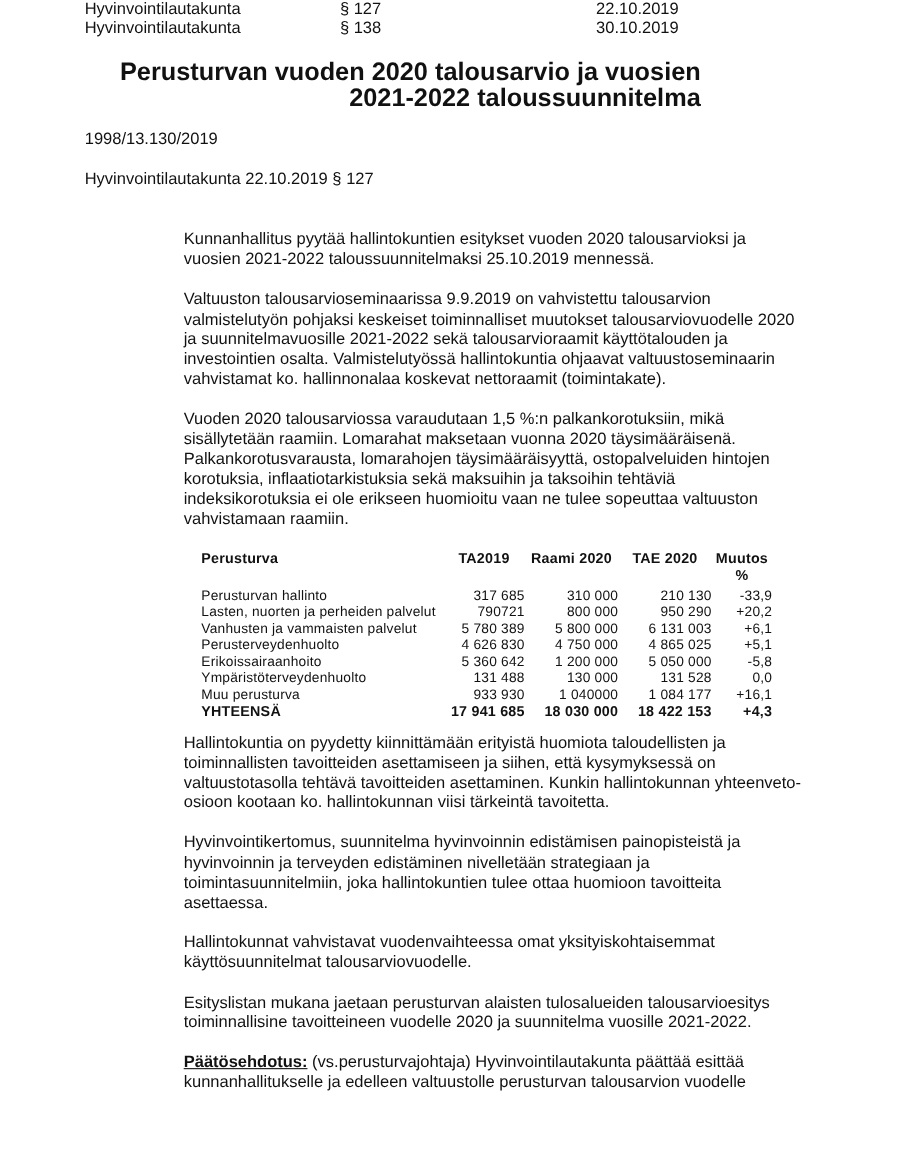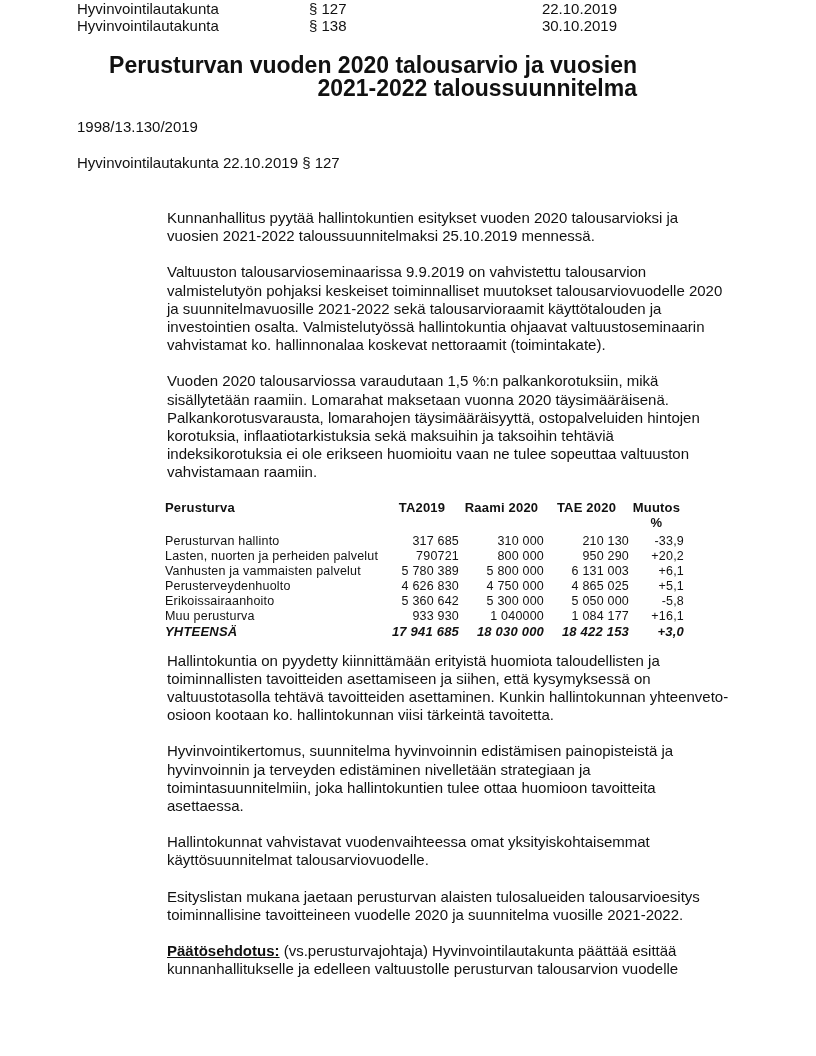--- a/index.html
+++ b/index.html
@@ -21,32 +21,32 @@
   }
   .meta { position: absolute; left: 77px; font-size: 15px; line-height: 18px; margin: 0; white-space: nowrap; }
   #docnum { top: 118px; }
   #meeting { top: 154px; text-align: right; }
 
   .body { position: absolute; left: 163px; width: 570px; font-size: 15px; line-height: 18.2px; }
   .body p { margin: 0 0 18px 4px; }
 
   table.budget {
     border-collapse: collapse; font-size: 12.5px; line-height: 15px;
-    margin: 8px 0 13px 2px; letter-spacing: 0.2px;
+    margin: 8px 0 13px 20px; letter-spacing: 0.2px;
   }
   table.budget th { font-weight: bold; text-align: center; padding: 0; font-size: 13px; white-space: nowrap; }
   table.budget th.name { text-align: left; }
   table.budget td { padding: 0; text-align: right; white-space: nowrap; }
   table.budget td.name { text-align: left; }
   .col-name { width: 220px; }
   .col-ta { width: 74px; }
   .col-raami { width: 85px; }
   .col-tae { width: 85px; }
   .col-muutos { width: 55px; }
-  tr.total td { font-weight: bold; font-size: 13px; font-style: italic; }
+  tr.total td { font-weight: bold; font-size: 13px; }
   tr.pct th { padding-bottom: 4px; }
 
   .proposal-label { font-weight: bold; text-decoration: underline; }
 </style>
 </head>
 <body>
 
 <div class="hdr-row" id="r1">
   <span class="c1">Hyvinvointilautakunta</span>
   <span class="c2">§ 127</span>
@@ -116,37 +116,44 @@
         <tr>
           <td class="name">Perusterveydenhuolto</td>
           <td>4 626 830</td>
           <td>4 750 000</td>
           <td>4 865 025</td>
           <td>+5,1</td>
         </tr>
         <tr>
           <td class="name">Erikoissairaanhoito</td>
           <td>5 360 642</td>
-          <td>5 300 000</td>
+          <td>1 200 000</td>
           <td>5 050 000</td>
           <td>-5,8</td>
+        </tr>
+        <tr>
+          <td class="name">Ympäristöterveydenhuolto</td>
+          <td>131 488</td>
+          <td>130 000</td>
+          <td>131 528</td>
+          <td>0,0</td>
         </tr>
         <tr>
           <td class="name">Muu perusturva</td>
           <td>933 930</td>
           <td>1 040000</td>
           <td>1 084 177</td>
           <td>+16,1</td>
         </tr>
         <tr class="total">
           <td class="name">YHTEENSÄ</td>
           <td>17 941 685</td>
           <td>18 030 000</td>
           <td>18 422 153</td>
-          <td>+3,0</td>
+          <td>+4,3</td>
         </tr>
       </tbody>
   </table>
 
   <p>Hallintokuntia on pyydetty kiinnittämään erityistä huomiota taloudellisten ja toiminnallisten tavoitteiden asettamiseen ja siihen, että kysymyksessä on valtuustotasolla tehtävä tavoitteiden asettaminen. Kunkin hallintokunnan yhteenveto-osioon kootaan ko. hallintokunnan viisi tärkeintä tavoitetta.</p>
   <p>Hyvinvointikertomus, suunnitelma hyvinvoinnin edistämisen painopisteistä ja hyvinvoinnin ja terveyden edistäminen nivelletään strategiaan ja toimintasuunnitelmiin, joka hallintokuntien tulee ottaa huomioon tavoitteita asettaessa.</p>
   <p>Hallintokunnat vahvistavat vuodenvaihteessa omat yksityiskohtaisemmat käyttösuunnitelmat talousarviovuodelle.</p>
   <p>Esityslistan mukana jaetaan perusturvan alaisten tulosalueiden talousarvioesitys toiminnallisine tavoitteineen vuodelle 2020 ja suunnitelma vuosille 2021-2022.</p>
   <p>
     <span class="proposal-label">Päätösehdotus:</span><span> (vs.perusturvajohtaja) Hyvinvointilautakunta päättää esittää kunnanhallitukselle ja edelleen valtuustolle perusturvan talousarvion vuodelle</span>

